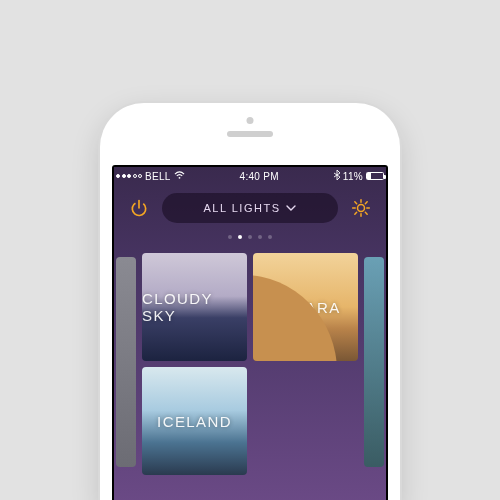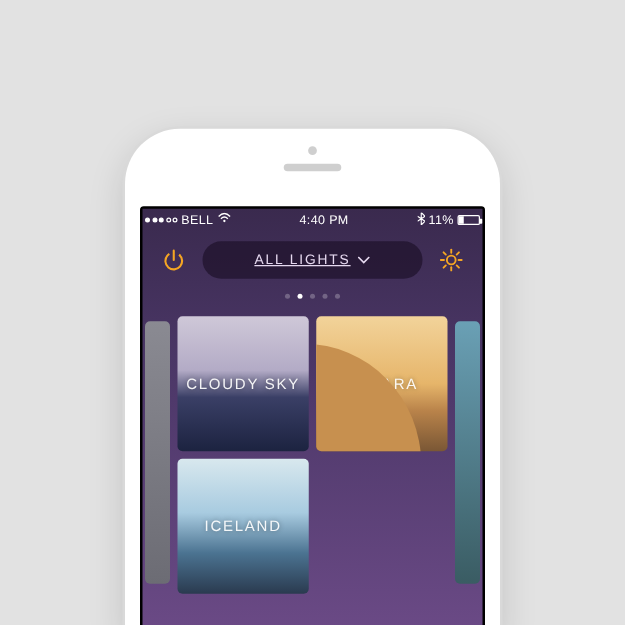--- a/index.html
+++ b/index.html
@@ -107,21 +107,20 @@
     background: rgba(20,10,30,0.55);
     border-radius: 16px;
     height: 30px;
     display: flex;
     align-items: center;
     justify-content: center;
     gap: 6px;
     font-size: 11px;
     letter-spacing: 1.5px;
     color: #e6d9f0;
-    text-decoration: underline;
   }
 
   .title {
     text-align: center;
     font-size: 29px;
     font-weight: 300;
     letter-spacing: 0.5px;
     margin-top: 10px;
     color: #f5eefc;
   }
@@ -170,21 +169,21 @@
   }
   .tile {
     position: relative;
     border-radius: 4px;
     overflow: hidden;
     display: flex;
     align-items: center;
     justify-content: center;
   }
   .tile-label {
-    font-size: 12px;
+    font-size: 15px;
     letter-spacing: 1.4px;
     color: rgba(255,255,255,0.92);
     text-shadow: 0 0 4px rgba(0,0,0,0.4);
     font-weight: 500;
   }
   .tile.t0 { background: linear-gradient(180deg,#cfc8d8 0%, #b3abc6 40%, #3a3f66 60%, #1c2340 100%); }
   .tile.t1 { background: linear-gradient(180deg,#f7cd74 0%, #e79a4a 35%, #a65a8e 65%, #432a62 100%); }
   .tile.t1::after{
     content:"";position:absolute;top:18%;left:50%;width:22px;height:22px;border-radius:50%;
     background:radial-gradient(circle,#fff6d6 0%,#f8d07a 60%,transparent 70%);

